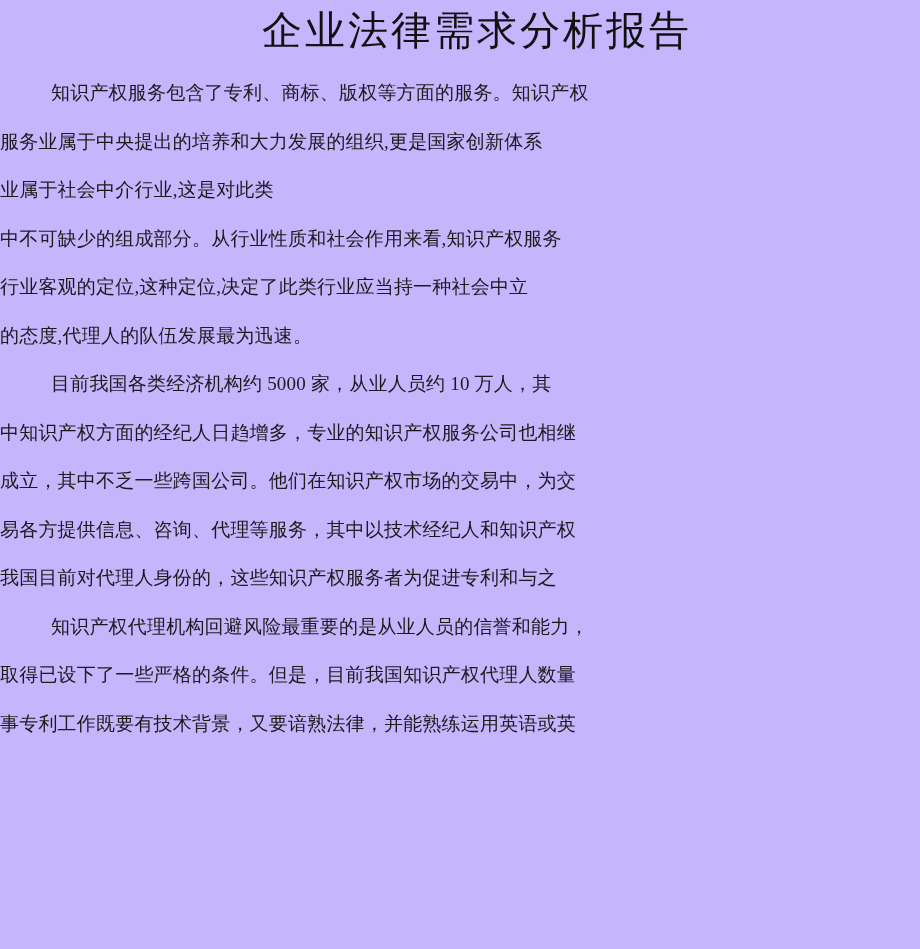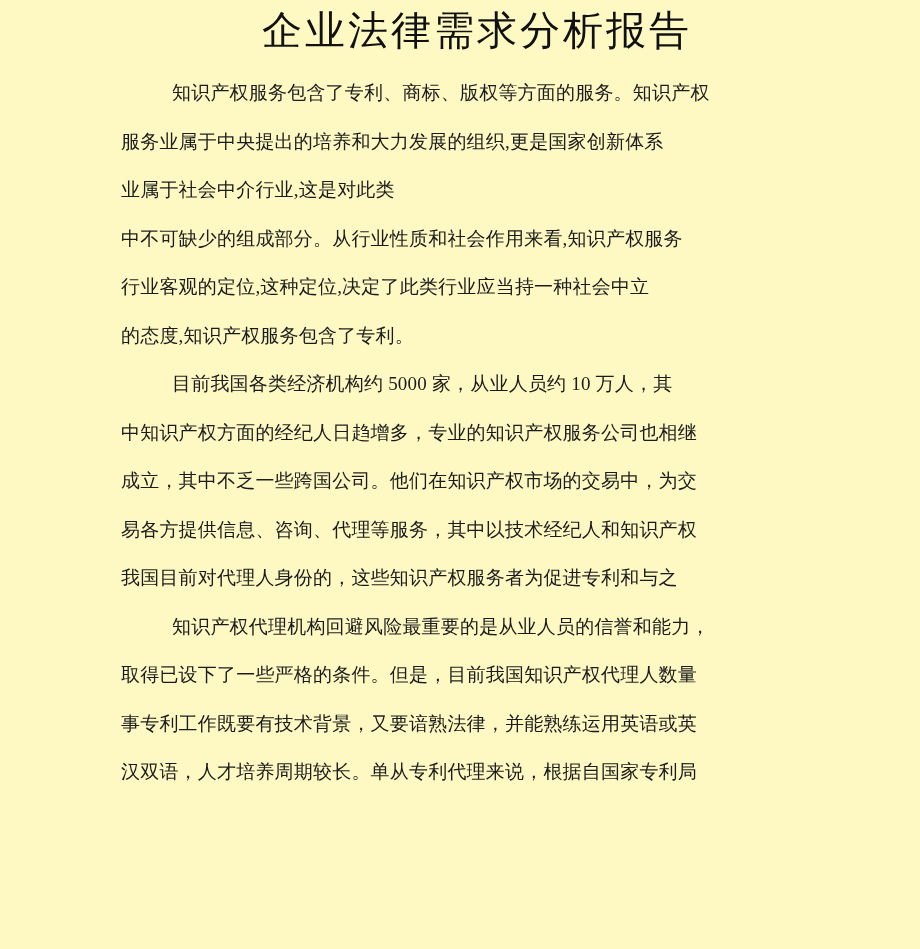--- a/index.html
+++ b/index.html
@@ -4,39 +4,38 @@
 <style>
   html, body {
     margin: 0;
     padding: 0;
     background: #ffffff;
   }
   .page {
     position: relative;
     width: 920px;
     height: 949px;
-    background: #fef9c3;
+    background: #c4b5fd;
     overflow: hidden;
     font-family: "Liberation Serif", "DejaVu Serif", serif;
   }
   .doc-title {
     margin: 0;
     padding-top: 6px;
     padding-left: 34px;
     text-align: center;
     font-size: 40px;
     font-weight: 400;
     letter-spacing: 3px;
     line-height: 50px;
     color: #111111;
     white-space: nowrap;
   }
   .doc-body {
     margin-top: 13px;
-    padding-left: 121px;
   }
   .paragraph {
     margin: 0;
     padding: 0;
   }
   .line {
     font-size: 19px;
     line-height: 48.5px;
     height: 48.5px;
     letter-spacing: 0.2px;
@@ -52,29 +51,28 @@
 
 <div class="page">
   <h1 class="doc-title">企业法律需求分析报告</h1>
   <div class="doc-body">
       <div class="paragraph">
         <div class="line indent">知识产权服务包含了专利、商标、版权等方面的服务。知识产权</div>
         <div class="line">服务业属于中央提出的培养和大力发展的组织,更是国家创新体系</div>
         <div class="line">业属于社会中介行业,这是对此类</div>
         <div class="line">中不可缺少的组成部分。从行业性质和社会作用来看,知识产权服务</div>
         <div class="line">行业客观的定位,这种定位,决定了此类行业应当持一种社会中立</div>
-        <div class="line">的态度,知识产权服务包含了专利。</div>
+        <div class="line">的态度,代理人的队伍发展最为迅速。</div>
       </div>
       <div class="paragraph">
         <div class="line indent">目前我国各类经济机构约 5000 家，从业人员约 10 万人，其</div>
         <div class="line">中知识产权方面的经纪人日趋增多，专业的知识产权服务公司也相继</div>
         <div class="line">成立，其中不乏一些跨国公司。他们在知识产权市场的交易中，为交</div>
         <div class="line">易各方提供信息、咨询、代理等服务，其中以技术经纪人和知识产权</div>
         <div class="line">我国目前对代理人身份的，这些知识产权服务者为促进专利和与之</div>
       </div>
       <div class="paragraph">
         <div class="line indent">知识产权代理机构回避风险最重要的是从业人员的信誉和能力，</div>
         <div class="line">取得已设下了一些严格的条件。但是，目前我国知识产权代理人数量</div>
         <div class="line">事专利工作既要有技术背景，又要谙熟法律，并能熟练运用英语或英</div>
-        <div class="line">汉双语，人才培养周期较长。单从专利代理来说，根据自国家专利局</div>
       </div>
     </div>
 </div>
 
 </body></html>

